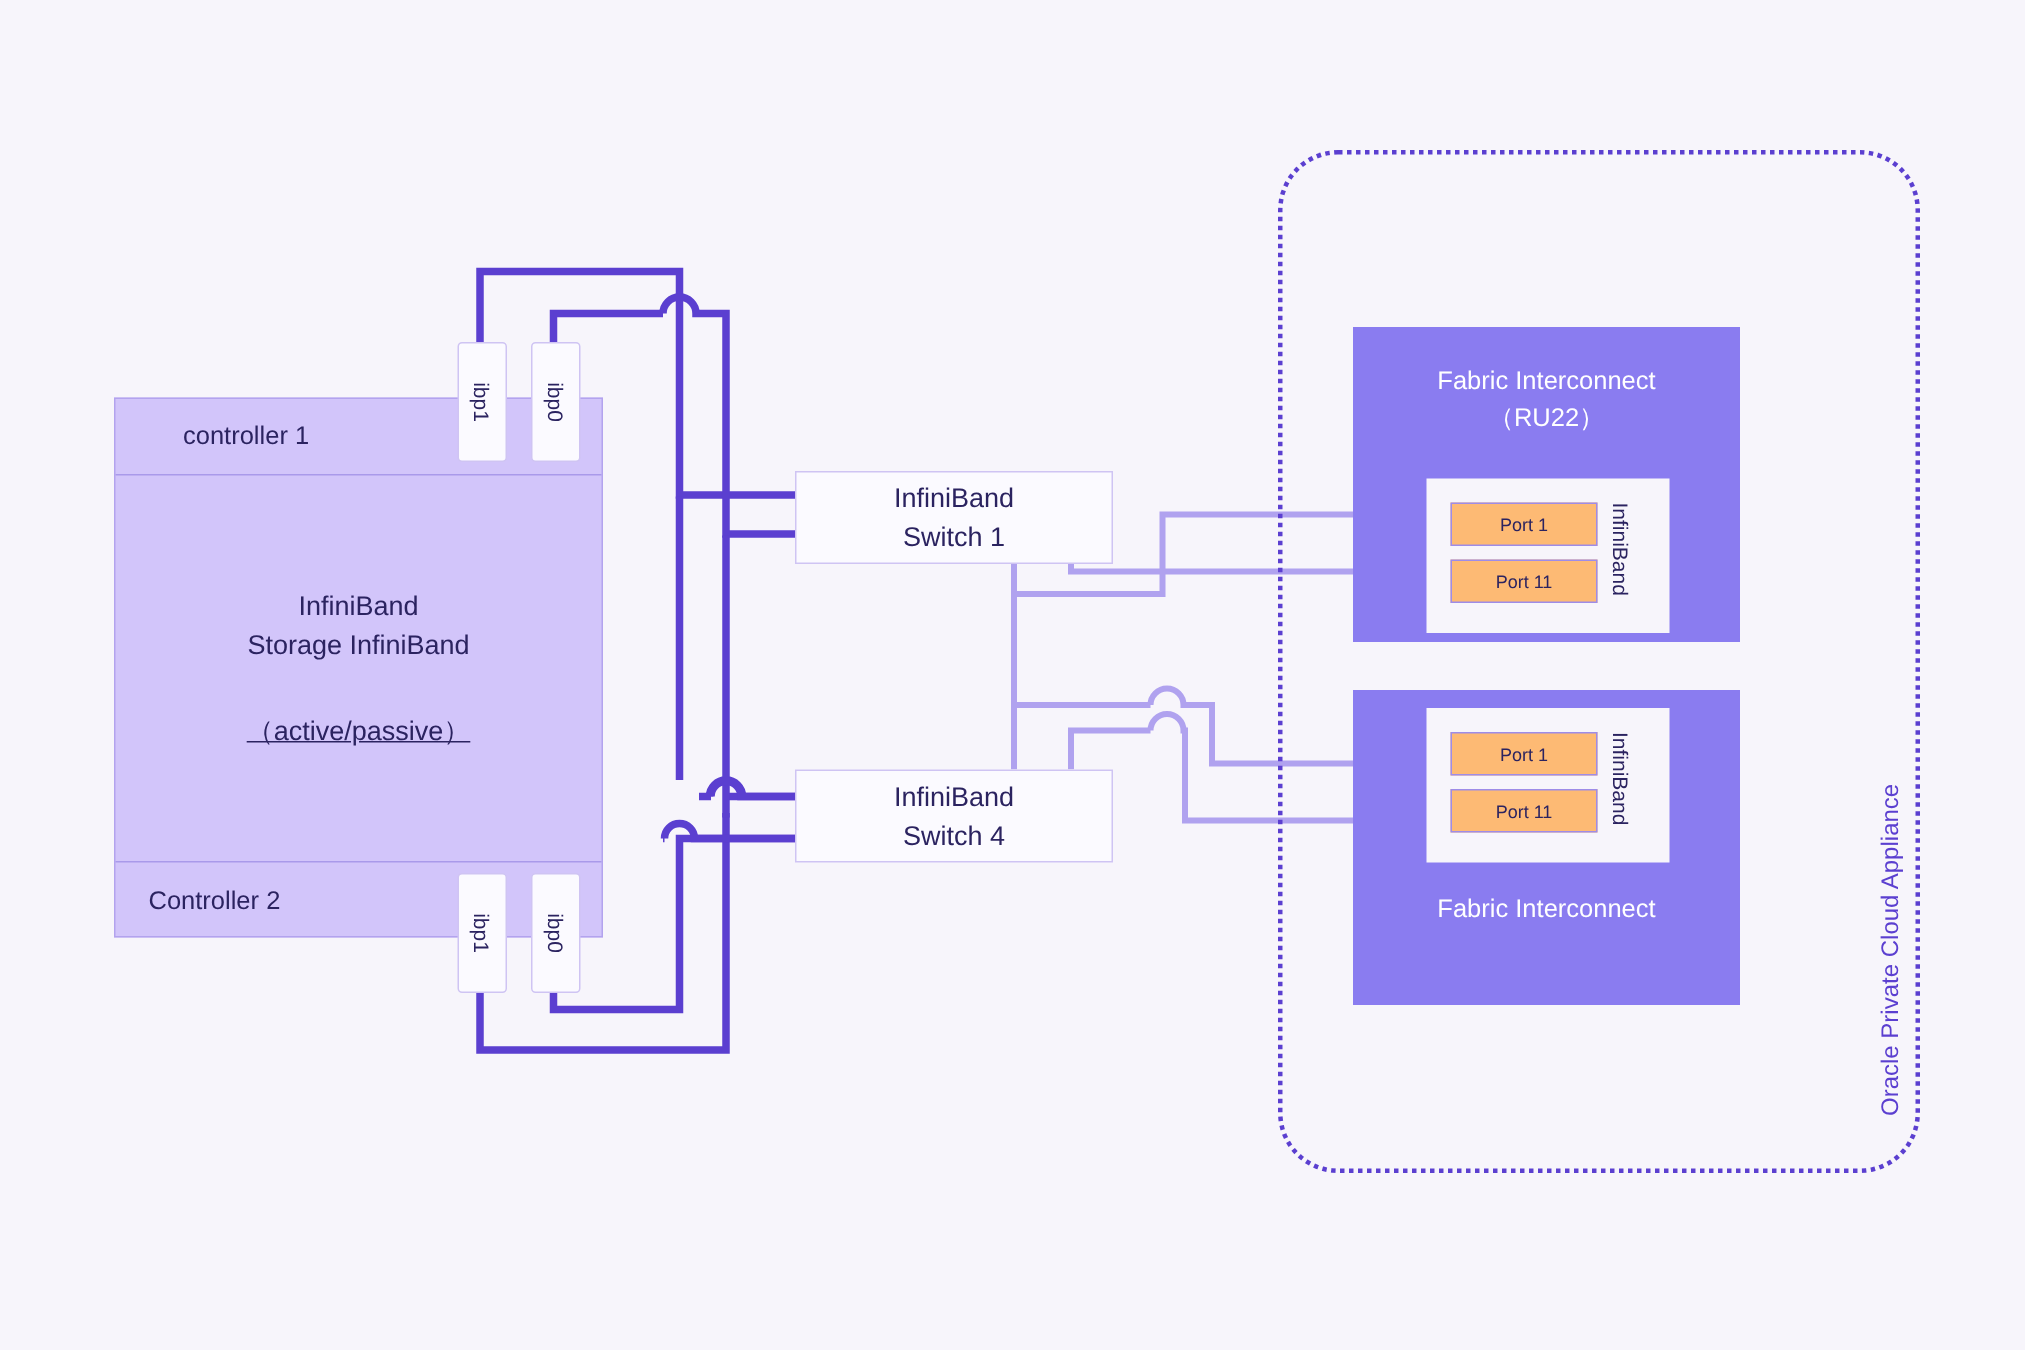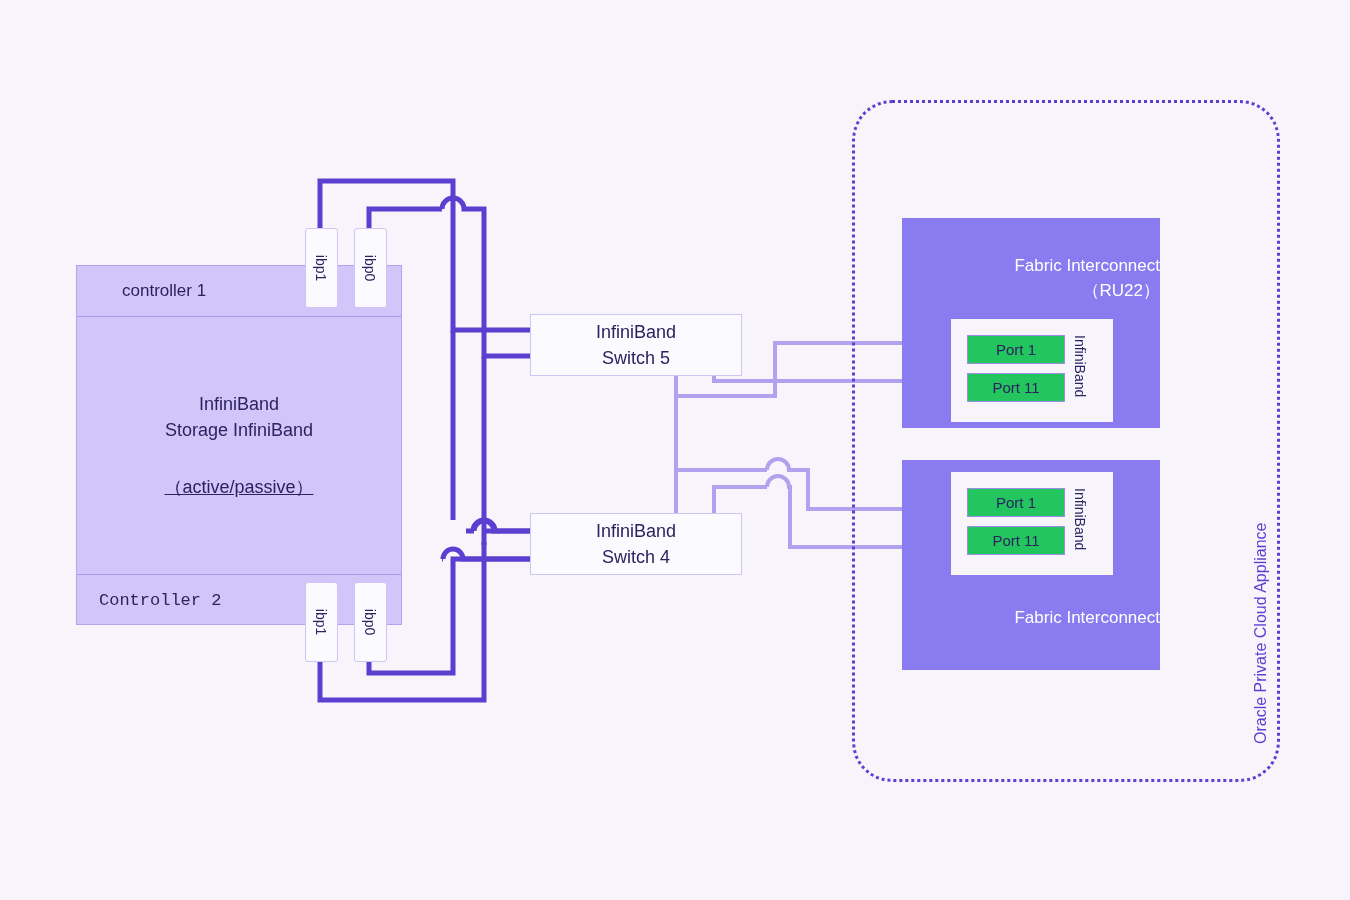--- a/index.html
+++ b/index.html
@@ -102,37 +102,36 @@
   }
 
   
   .fabric {
     background: #8a7cf0;
   }
   .fabric-title {
     position: absolute;
     left: 0;
     width: 100%;
-    text-align: right;
+    text-align: center;
     color: #ffffff;
     font-size: 17px;
     line-height: 1.45;
-    margin-top: 12px;
   }
   .fabric-inner {
     position: absolute;
     background: #f7f5fb;
     display: block;
   }
   .portbox {
     position: absolute;
-    background: #22c55e;
+    background: #fdba74;
     border: 1px solid #9e8ce8;
     color: #2b2360;
-    font-size: 15px;
+    font-size: 12px;
     display: flex;
     align-items: center;
     justify-content: center;
   }
   .inner-label {
     position: absolute;
     color: #2b2360;
     font-size: 14px;
     white-space: nowrap;
     transform: rotate(90deg);
@@ -185,41 +184,41 @@
 
   <div class="node appliance" style="left:76px; top:265px; width:326px; height:360px;">
     <div class="appliance-band" style="top:0; height:51px;padding-left:45px;">
       <span>controller 1</span>
     </div>
     <div class="appliance-center" style="top:51px; height:257px;">
       <div>InfiniBand</div>
       <div>Storage InfiniBand</div>
       <div class="sub">（active/passive）</div>
     </div>
-    <div class="appliance-band bottom" style="top:308px; height:52px;font-family:Liberation Mono, monospace;">
+    <div class="appliance-band bottom" style="top:308px; height:52px;">
       <span>Controller 2</span>
     </div>
   </div>
 
   <div class="porttab" style="left:305px; top:228px; width:31px; height:78px;">
     <span>ibp1</span>
   </div>
   <div class="porttab" style="left:354px; top:228px; width:31px; height:78px;">
     <span>ibp0</span>
   </div>
   <div class="porttab" style="left:305px; top:582px; width:31px; height:78px;">
     <span>ibp1</span>
   </div>
   <div class="porttab" style="left:354px; top:582px; width:31px; height:78px;">
     <span>ibp0</span>
   </div>
 
   <div class="node switch" style="left:530px; top:314px; width:212px; height:62px;">
     <div>InfiniBand</div>
-    <div>Switch 5</div>
+    <div>Switch 1</div>
   </div>
 
   <div class="node switch" style="left:530px; top:513px; width:212px; height:62px;">
     <div>InfiniBand</div>
     <div>Switch 4</div>
   </div>
 
   <div class="node opca" style="left:852px; top:100px; width:428px; height:682px;"></div>
   <div class="opca-label" style="left:1252px; top:744px;">Oracle Private Cloud Appliance</div>
 

